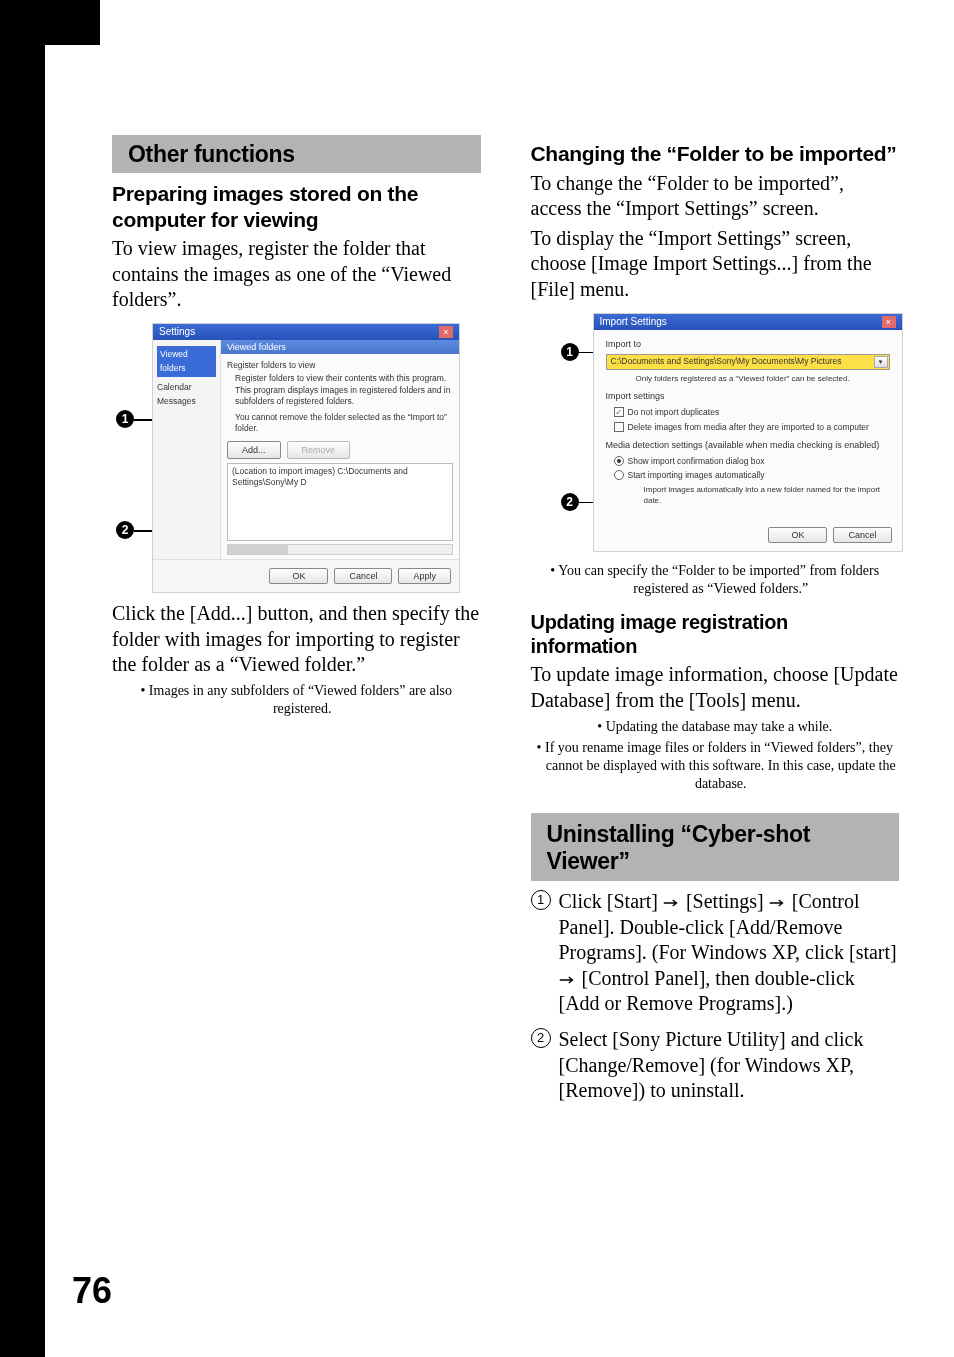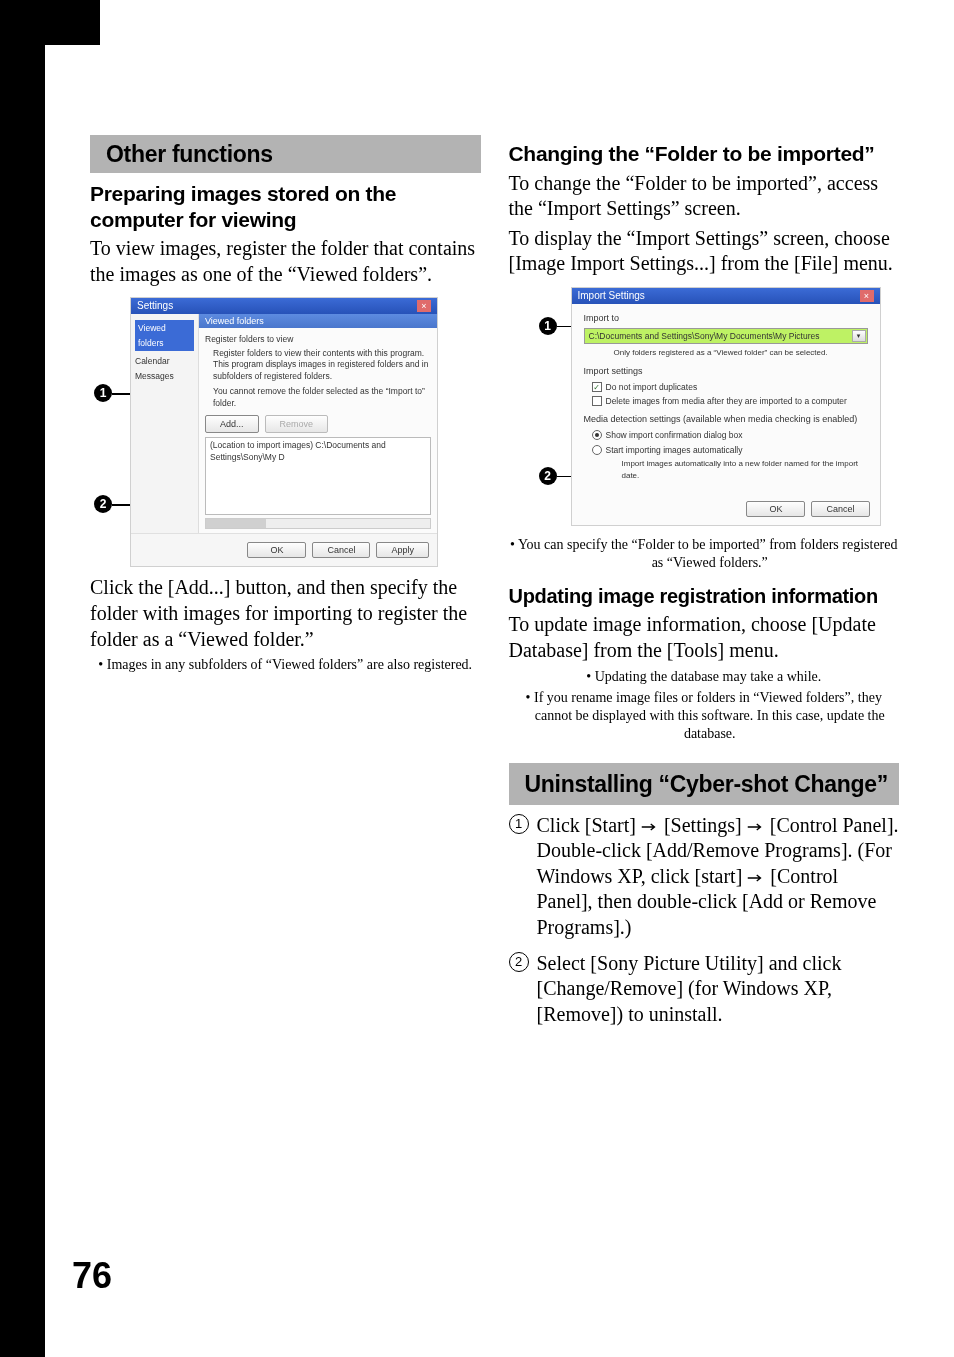--- a/index.html
+++ b/index.html
@@ -27,20 +27,21 @@
     position: absolute;
     top: 135px;
     left: 90px;
     right: 55px;
     display: flex;
     gap: 28px;
   }
   .col {
     flex: 1;
     min-width: 0;
+    margin-left: 22px;
   }
   .section-bar {
     background: #b3b3b3;
     padding: 6px 10px 5px 16px;
     margin-bottom: 8px;
   }
   .section-bar h2 {
     font-family: Arial, Helvetica, sans-serif;
     font-weight: bold;
     font-size: 23px;
@@ -95,21 +96,21 @@
     border: 1.5px solid #000;
     border-radius: 50%;
     font-family: Arial, sans-serif;
     font-size: 13px;
     font-weight: normal;
     text-align: center;
     line-height: 18px;
   }
   .pagenum {
     position: absolute;
-    bottom: 60px;
+    bottom: 45px;
     left: 72px;
     font-family: Arial, Helvetica, sans-serif;
     font-weight: bold;
     font-size: 36px;
   }
   
   .shot {
     border: 1px solid #d0d0d0;
     background: #fbfbfb;
     font-family: Arial, sans-serif;
@@ -223,21 +224,21 @@
     height: 1.5px;
   }
   
   .shot2wrap { position: relative; margin: 10px 0 10px 32px; width: 340px; }
   .shot2 { margin-left: 30px; width: 310px; }
   .shot2-body { padding: 8px 12px 8px 12px; font-size: 8.5px; line-height: 1.45; }
   .shot2-group { margin-bottom: 6px; }
   .shot2-label { font-size: 9px; margin-bottom: 3px; display: block; }
   .shot2-input {
     border: 1px solid #999;
-    background: #bef264;
+    background: #fde047;
     height: 16px;
     display: flex;
     align-items: center;
     padding: 0 4px;
     font-size: 8.5px;
     position: relative;
   }
   .shot2-input .dropbtn {
     position: absolute; right: 1px; top: 1px;
     width: 14px; height: 12px;
@@ -391,21 +392,21 @@
     </ul>
 
     <h3 class="sub small" style="margin-top:12px">Updating image registration information</h3>
     <p class="body">To update image information, choose [Update Database] from the [Tools] menu.</p>
     <ul class="bullets">
       <li>Updating the database may take a while.</li>
       <li>If you rename image files or folders in “Viewed folders”, they cannot be displayed with this software. In this case, update the database.</li>
     </ul>
 
     <div class="section-bar" style="margin-top:20px; padding:8px 10px 7px 16px">
-      <h2 style="line-height:1.15">Uninstalling “Cyber-shot Change”</h2>
+      <h2 style="line-height:1.15">Uninstalling “Cyber-shot Viewer”</h2>
     </div>
 
     <ol class="circled">
       <li>
         <span class="circ-num">1</span>
         <span>Click [Start] </span><svg viewBox="0 0 24 12" class="arrow-inline">
             <path d="M1 6 H17 M13 2 L18 6 L13 10" stroke="#000" stroke-width="1.8" fill="none"></path>
           </svg><span> [Settings] </span><svg viewBox="0 0 24 12" class="arrow-inline">
             <path d="M1 6 H17 M13 2 L18 6 L13 10" stroke="#000" stroke-width="1.8" fill="none"></path>
           </svg><span> [Control Panel]. Double-click [Add/Remove Programs]. (For Windows XP, click [start] </span><svg viewBox="0 0 24 12" class="arrow-inline">

